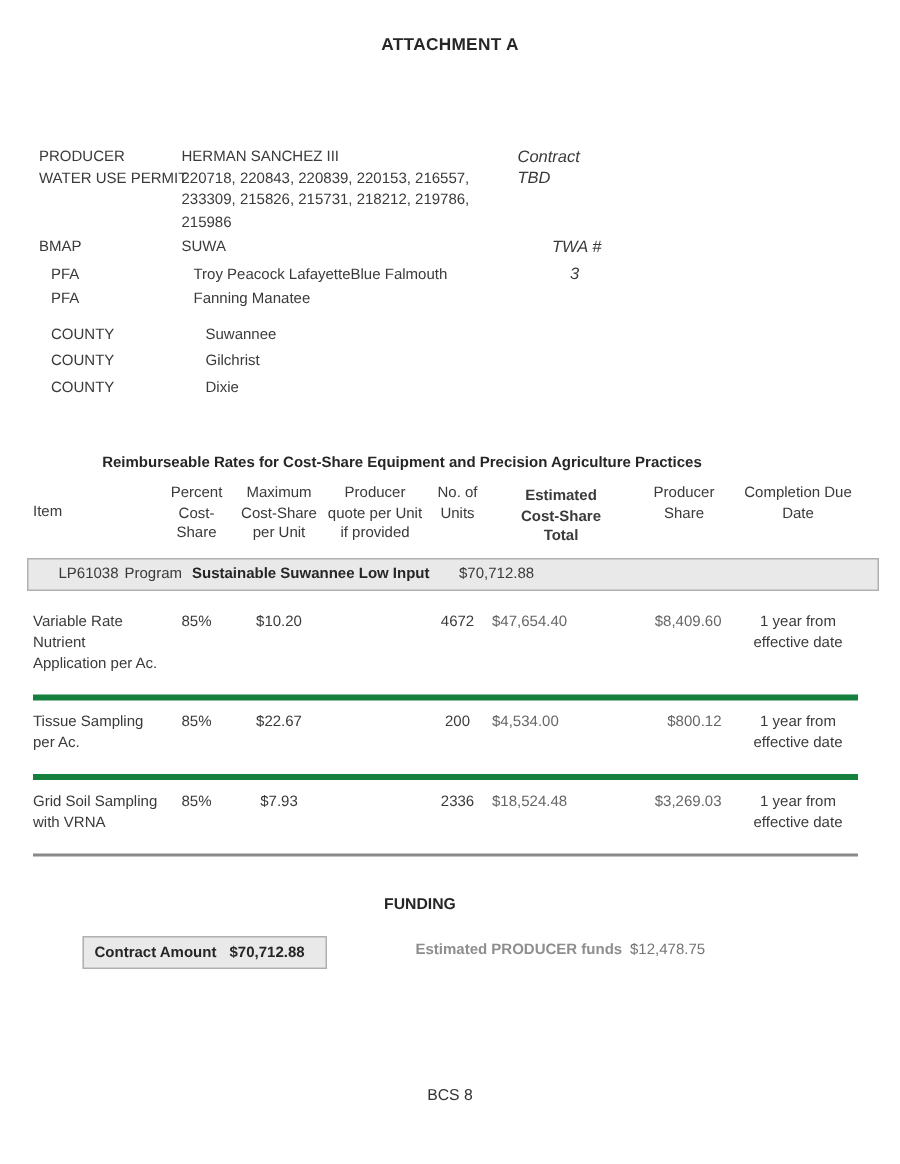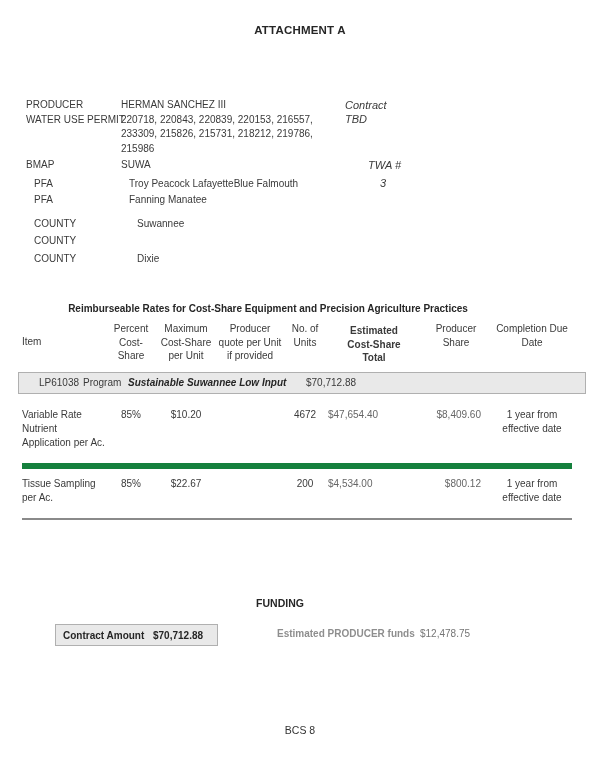--- a/index.html
+++ b/index.html
@@ -29,25 +29,25 @@
   .head-table th.c1 { text-align:left; padding-top:13px; }
   .head-table th.c6 { padding:2px 12px 0;font-weight:bold; }
   .head-table th.c7 { padding:0 10px; }
   .program-row {
     margin-top:7px; margin-left:-4px; width:568px; height:22px; box-sizing:border-box;
     background:#e9e9e9; border:1px solid #b0b0b0; position:relative; line-height:20px;
   }
   .program-row span { position:absolute; top:0; white-space:nowrap; }
   .prog-code { left:20px; }
   .prog-type { left:64px; }
-  .prog-name { left:109px; font-weight:bold; color:#262626;font-style:italic; }
+  .prog-name { left:109px; font-weight:bold; color:#262626; }
   .prog-total { left:287px; }
   .body-table { margin-top:6px; }
   .body-table td { vertical-align:top; padding:8px 0 13px 0; line-height:14px; color:#3a3a3a; }
-  .body-table tr { border-bottom:6px solid #15803d; }
+  .body-table tr { border-bottom:4px solid #15803d; }
   .body-table tr:last-child { border-bottom:2px solid #8a8a8a; }
   .body-table td.c2, .body-table td.c3, .body-table td.c4, .body-table td.c5 { text-align:center; }
   .body-table td.c6 { padding-right:10px; color:#666666; }
   .body-table td.c7 { text-align:right; padding-right:11px; color:#666666; }
   .body-table td.c8 { text-align:center; }
   
   .funding { position:absolute; top:597px; left:0; width:536px; font-size:10px; }
   .funding-title { width:560px; text-align:center; font-weight:bold; font-size:10.5px; color:#262626; }
   .contract-box {
     position:absolute; left:55px; top:27px; width:163px; height:22px; box-sizing:border-box;
@@ -86,20 +86,21 @@
     <div class="info-row mt2">
       <span class="info-label lab-indent">PFA</span>
       <span class="info-value">Fanning Manatee</span>
     </div>
     <div class="info-row mt9">
       <span class="info-label lab-indent">COUNTY</span>
       <span class="info-value val-indent">Suwannee</span>
     </div>
     <div class="info-row mt3">
       <span class="info-label lab-indent">COUNTY</span>
+      <span class="info-value val-indent">Gilchrist</span>
     </div>
     <div class="info-row mt3">
       <span class="info-label lab-indent">COUNTY</span>
       <span class="info-value val-indent">Dixie</span>
     </div>
 
     <span class="abs-item" style="left:319px; top:0;">Contract</span>
     <span class="abs-item" style="left:319px; top:14px;">TBD</span>
     <span class="abs-item" style="left:342px; top:60px;">TWA #</span>
     <span class="abs-item" style="left:354px; top:78px;">3</span>
@@ -165,20 +166,30 @@
         <tr>
           <td class="c1">Tissue Sampling per Ac.</td>
           <td class="c2">85%</td>
           <td class="c3">$22.67</td>
           <td class="c4"></td>
           <td class="c5">200</td>
           <td class="c6">$4,534.00</td>
           <td class="c7">$800.12</td>
           <td class="c8">1 year from effective date</td>
         </tr>
+        <tr>
+          <td class="c1">Grid Soil Sampling with VRNA</td>
+          <td class="c2">85%</td>
+          <td class="c3">$7.93</td>
+          <td class="c4"></td>
+          <td class="c5">2336</td>
+          <td class="c6">$18,524.48</td>
+          <td class="c7">$3,269.03</td>
+          <td class="c8">1 year from effective date</td>
+        </tr>
       </tbody>
     </table>
   </div>
 
   <div class="funding">
     <div class="funding-title">FUNDING</div>
     <div class="contract-box">
       <span class="contract-label">Contract Amount</span>
       <span>$70,712.88</span>
     </div>

